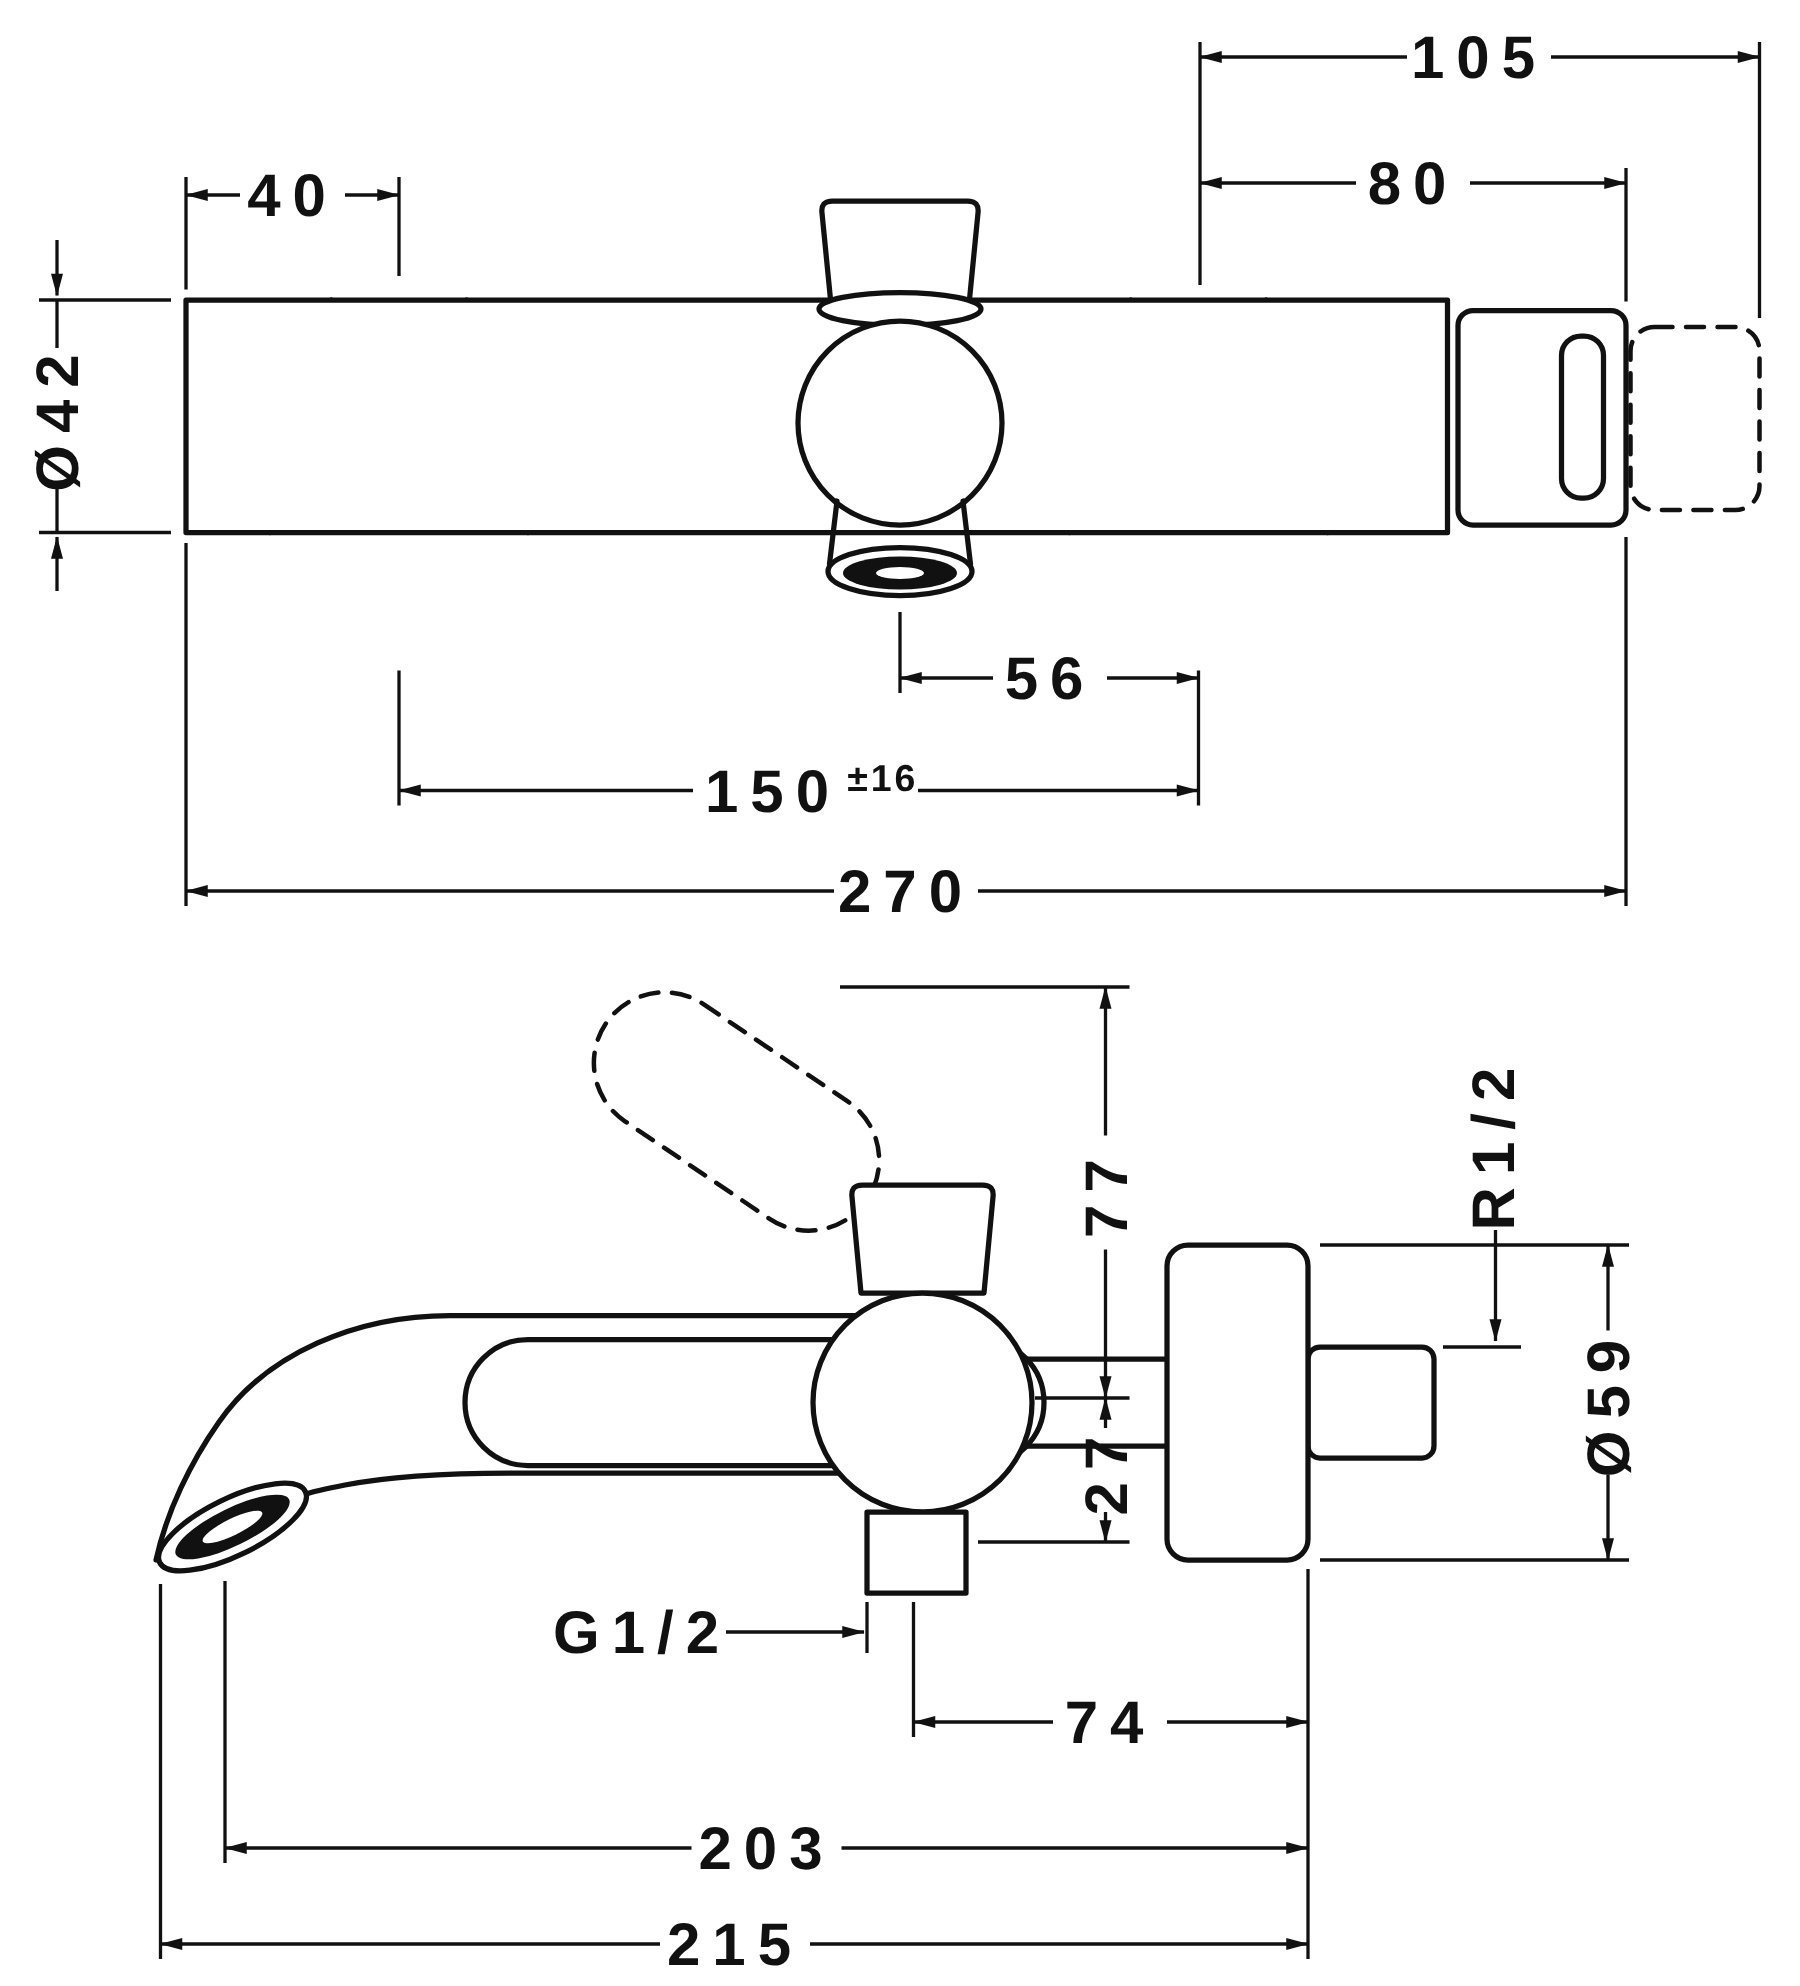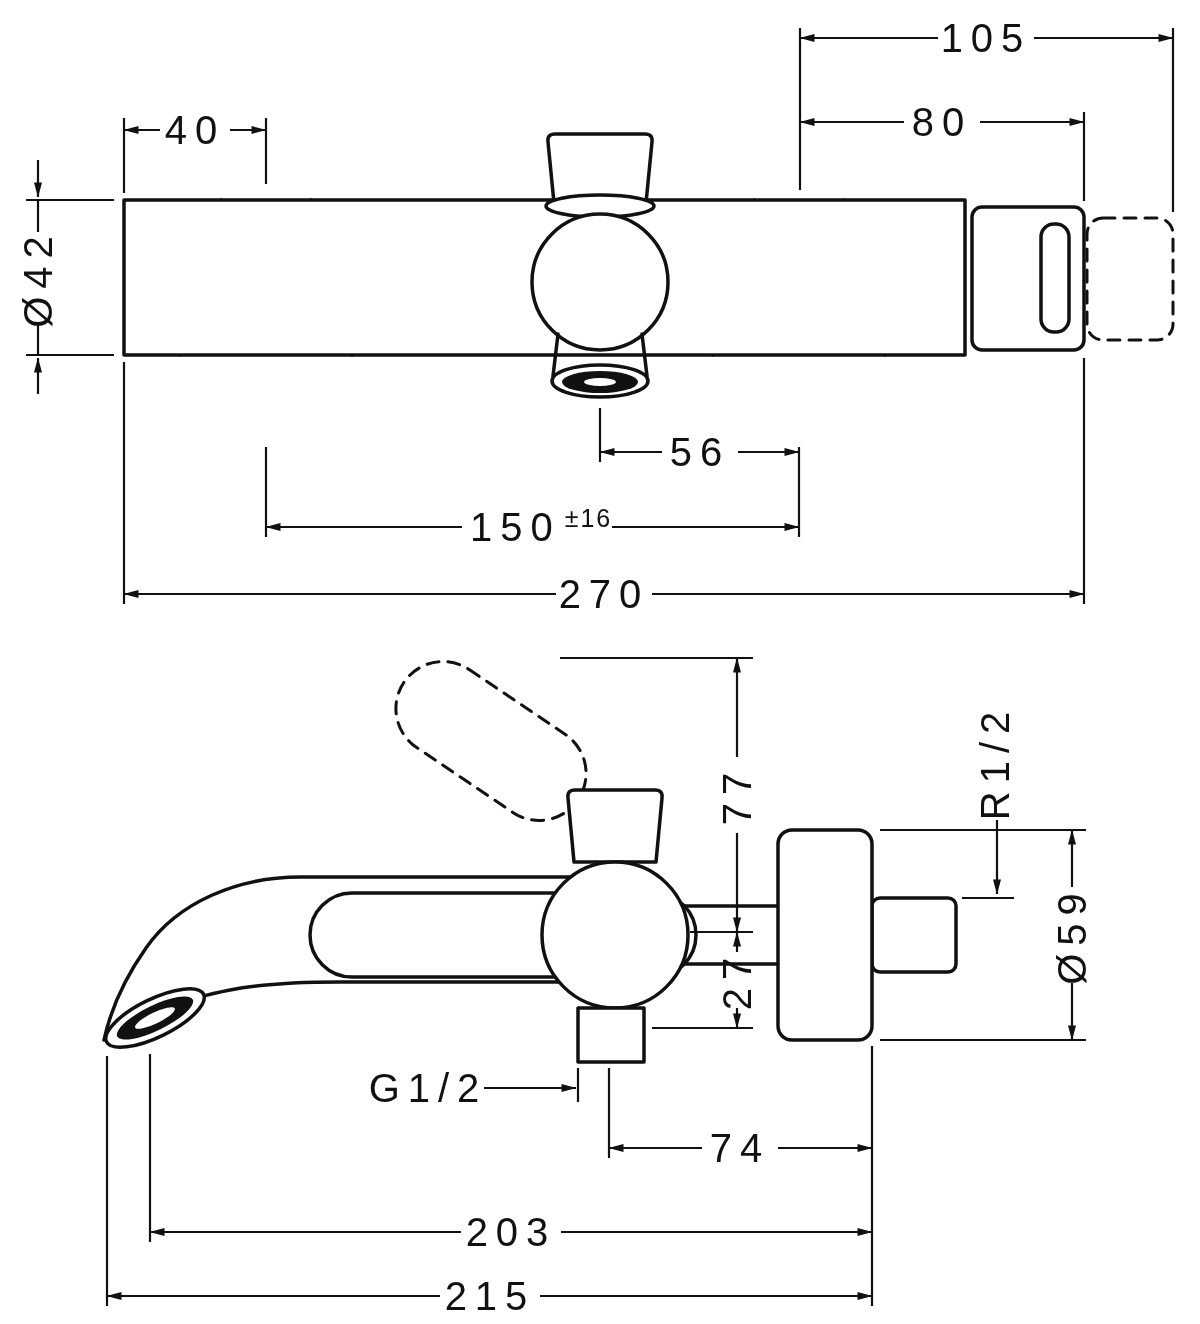--- a/index.html
+++ b/index.html
@@ -1,16 +1,16 @@
 <!DOCTYPE html>
 <html><head>
 <meta charset="utf-8">
 <style>
   html,body{margin:0;padding:0;background:#ffffff;}
-  .page{width:1200px;height:1324px;background:#ffffff;position:relative;overflow:hidden;}
+  .page{width:1200px;height:1324px;background:#ffffff;position:relative;overflow:hidden;font-weight:bold;}
   svg{display:block;}
   .ol{fill:none;stroke:#111111;stroke-width:3.5;stroke-linecap:round;stroke-linejoin:round;}
   .olf{fill:#ffffff;stroke:#111111;stroke-width:3.5;stroke-linejoin:round;}
   .dash{fill:none;stroke:#111111;stroke-width:3;stroke-dasharray:12 9;stroke-linecap:round;}
   .dl{fill:none;stroke:#111111;stroke-width:2.2;}
   .num{font-family:"Liberation Sans","DejaVu Sans",sans-serif;font-size:40px;fill:#111111;letter-spacing:8px;}
   .sml{font-size:25px;letter-spacing:2px;}
 </style>
 </head>
 <body>

